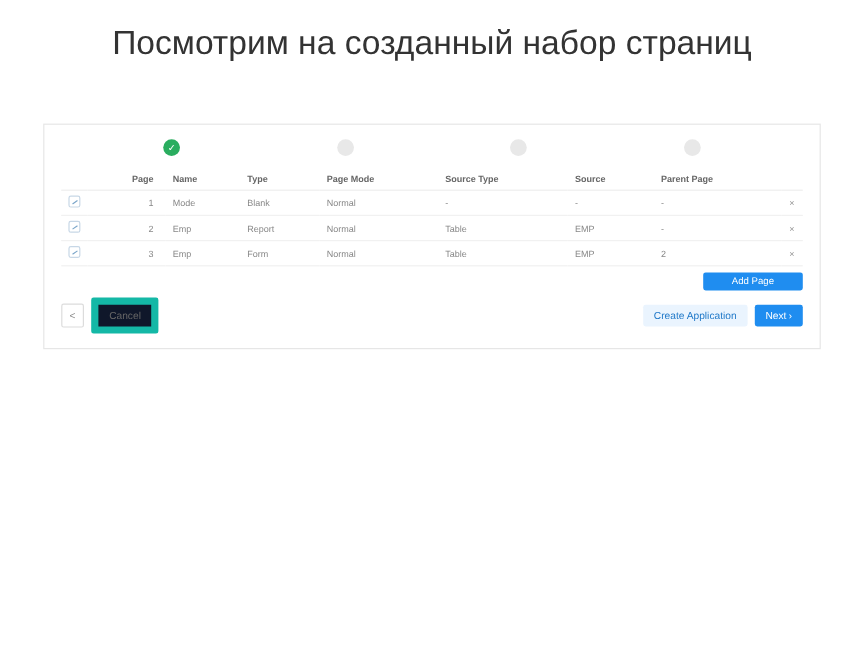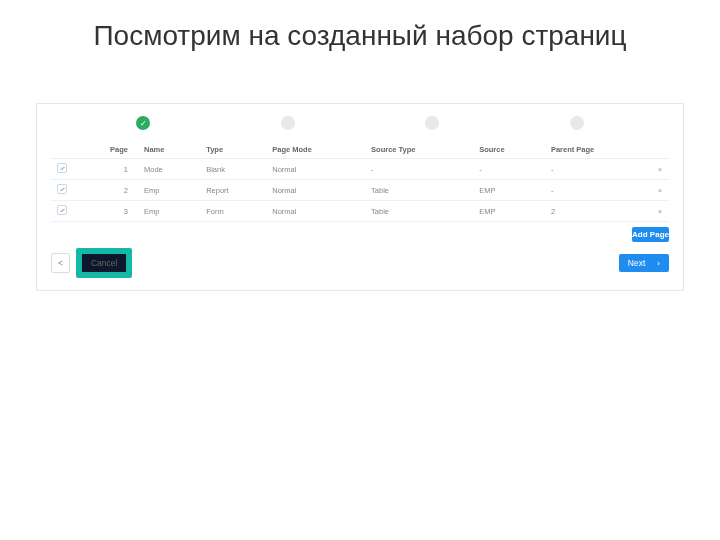--- a/index.html
+++ b/index.html
@@ -17,27 +17,27 @@
   .step-label.muted { color: #bbb; }
   table { width: 100%; border-collapse: collapse; font-size: 7.5px; color: #888; }
   th { text-align: left; font-weight: 600; color: #666; padding: 4px 6px; border-bottom: 1px solid #eee; font-size: 7.5px; margin-top: 21px; }
   td { padding: 4px 6px; border-bottom: 1px solid #f1f1f1; vertical-align: middle; white-space: nowrap; }
   .edit-cell { width: 22px; text-align: center; }
   .edit-icon { display: inline-block; width: 10px; height: 10px; border: 1px solid #c7d7e6; border-radius: 2px; position: relative; }
   .edit-icon::after { content: ""; position: absolute; width: 5px; height: 1px; background: #7aa5c9; top: 4px; left: 2px; transform: rotate(-35deg); }
   .del-cell { width: 18px; text-align: center; color: #999; cursor: pointer; }
   .num-cell { text-align: right; padding-right: 10px; }
   .addpage-row { display: flex; justify-content: flex-end; margin: 5px 0 6px; }
-  .add-page-btn { background: #1f8df0; color: #fff; font-size: 8px; padding: 3px 0; border-radius: 2px; cursor: pointer; font-weight: bold; }
+  .add-page-btn { background: #1f8df0; color: #fff; font-size: 8px; padding: 3px 24px; border-radius: 2px; cursor: pointer; }
   .footer-bar { display: flex; align-items: center; gap: 6px; }
   .btn { font-size: 8.5px; padding: 4px 9px; border-radius: 2px; cursor: pointer; }
   .btn-outline { border: 6px solid #14b8a6; color: #666; background: #0f172a; }
   .btn-prev { border: 1px solid #dcdcdc; color: #888; background: #fff; padding: 4px 6px; }
   .btn-soft { background: #eaf4fe; color: #1f78c8; }
-  .btn-primary { background: #1f8df0; color: #fff; display: flex; align-items: flex-end; gap: 12px; }
+  .btn-primary { background: #1f8df0; color: #fff; display: flex; align-items: flex-end; gap: 2px; }
   .spacer { flex: 1; }
   .chevron { font-size: 8px; }
 </style>
 </head>
 <body>
 
 <div class="slide-title">Посмотрим на созданный набор страниц</div>
 
 <div class="app-panel">
 
@@ -112,18 +112,19 @@
   </table>
 
   <div class="addpage-row">
     <div class="add-page-btn">Add Page</div>
   </div>
 
   <div class="footer-bar">
     <div class="btn btn-prev">&lt;</div>
     <div class="btn btn-outline">Cancel</div>
     <div class="spacer"></div>
+    <div class="btn btn-soft">Create Application</div>
     <div class="btn btn-primary">
       <span>Next</span>
       <span class="chevron">›</span>
     </div>
   </div>
 </div>
 
 </body></html>

